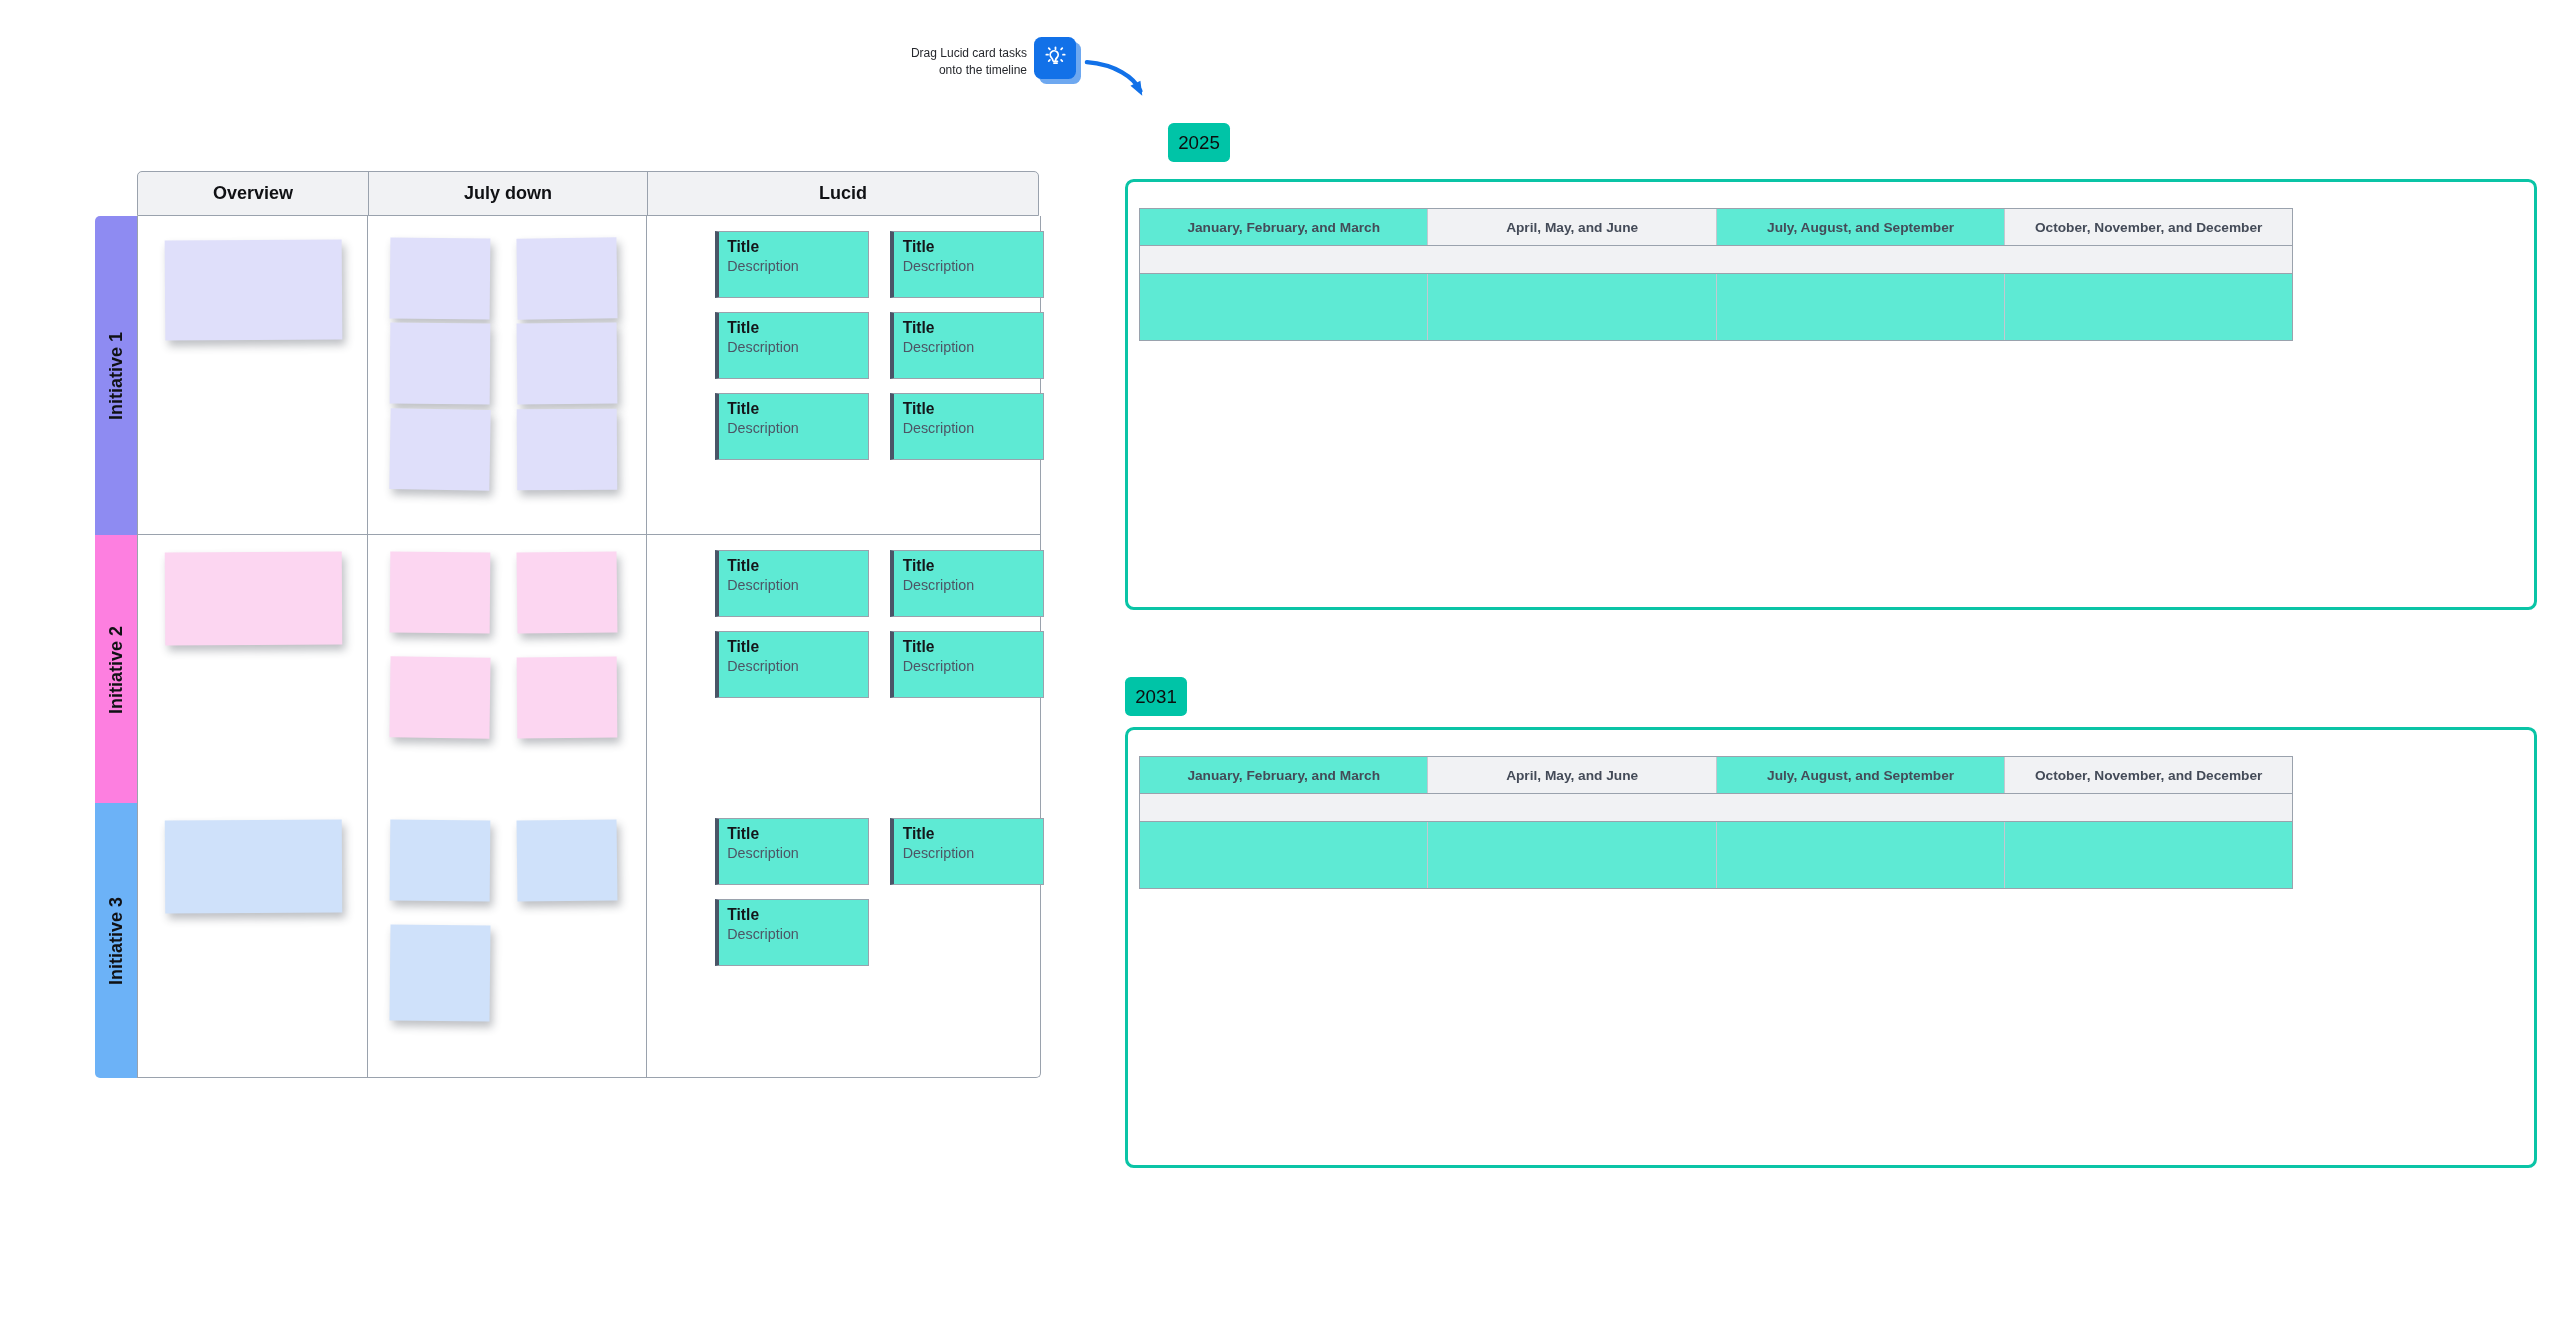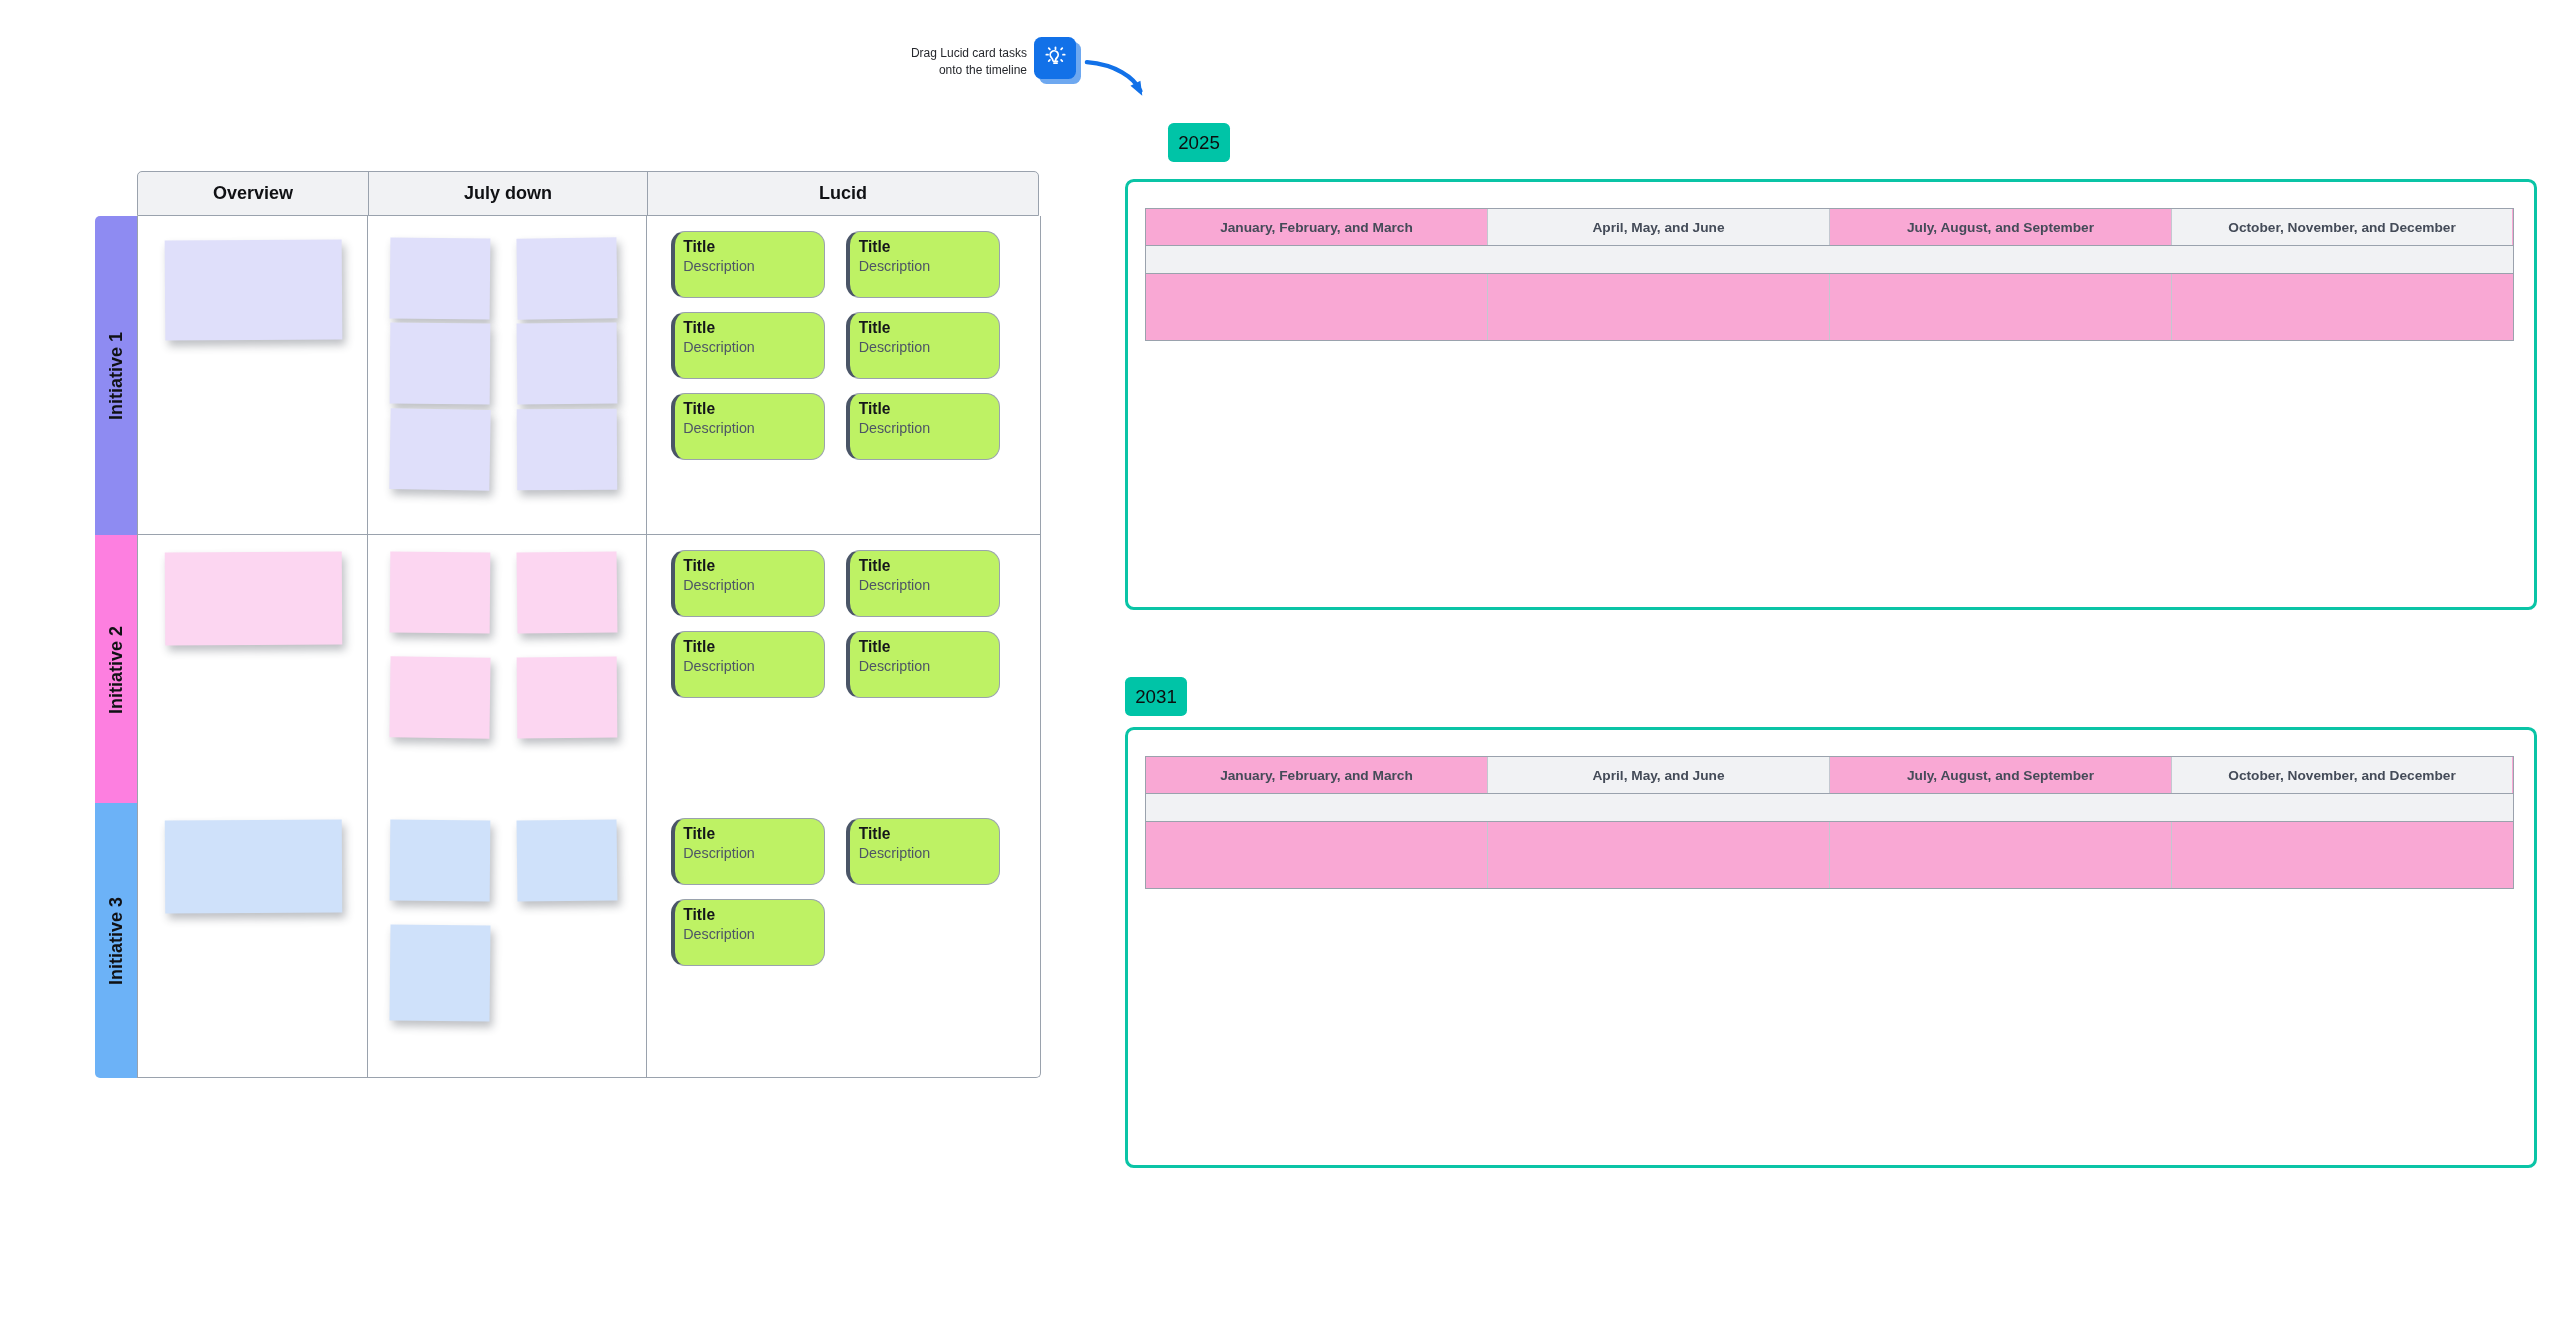--- a/index.html
+++ b/index.html
@@ -95,26 +95,27 @@
     position: absolute;
     box-shadow: 3.1px 5.6px 8.7px rgba(40,45,60,0.30);
   }
   .note.n-purple { background: #dfdffa; }
   .note.n-pink   { background: #fcd6f1; }
   .note.n-blue   { background: #cfe1fa; }
 
   
   .task-card {
     position: absolute;
-    background: #bef264;
+    background: #5eead4;
     border: 1.2px solid #9aa2ad;
     border-left: 4.4px solid #4a5567;
-    border-radius: 14px;
+    border-radius: 0;
     box-sizing: border-box;
     padding: 6.2px 8.7px 0 8.7px;
+    margin-left: 44px;
   }
   .task-title {
     font-size: 15.6px; font-weight: bold; color: #14161a;
     line-height: 1.18;
   }
   .task-desc {
     font-size: 14.3px; color: #4d5565; line-height: 1.25; margin-top: 1.9px;
   }
 
   
@@ -127,25 +128,25 @@
     width: 62px; height: 39px;
   }
   .timeline-frame {
     position: absolute;
     border: 3.1px solid #0ac4a6;
     border-radius: 8.7px;
     background: #ffffff;
     box-sizing: border-box;
   }
   .tl-table {
-    position: absolute; left: 17px; top: 26px;
-    width: 1369px;
+    position: absolute; left: 11px; top: 26px;
+    width: 1154px;
     border: 1.2px solid #9aa2ad;
     box-sizing: border-box;
-    background: #f9a8d4;
+    background: #5eead4;
   }
   .tl-header {
     display: flex; height: 36px;
     border-bottom: 1.2px solid #9aa2ad;
   }
   .tl-q {
     display: flex; align-items: center; justify-content: center;
     font-size: 13.7px; font-weight: bold; color: #444b58;
     box-sizing: border-box;
   }

